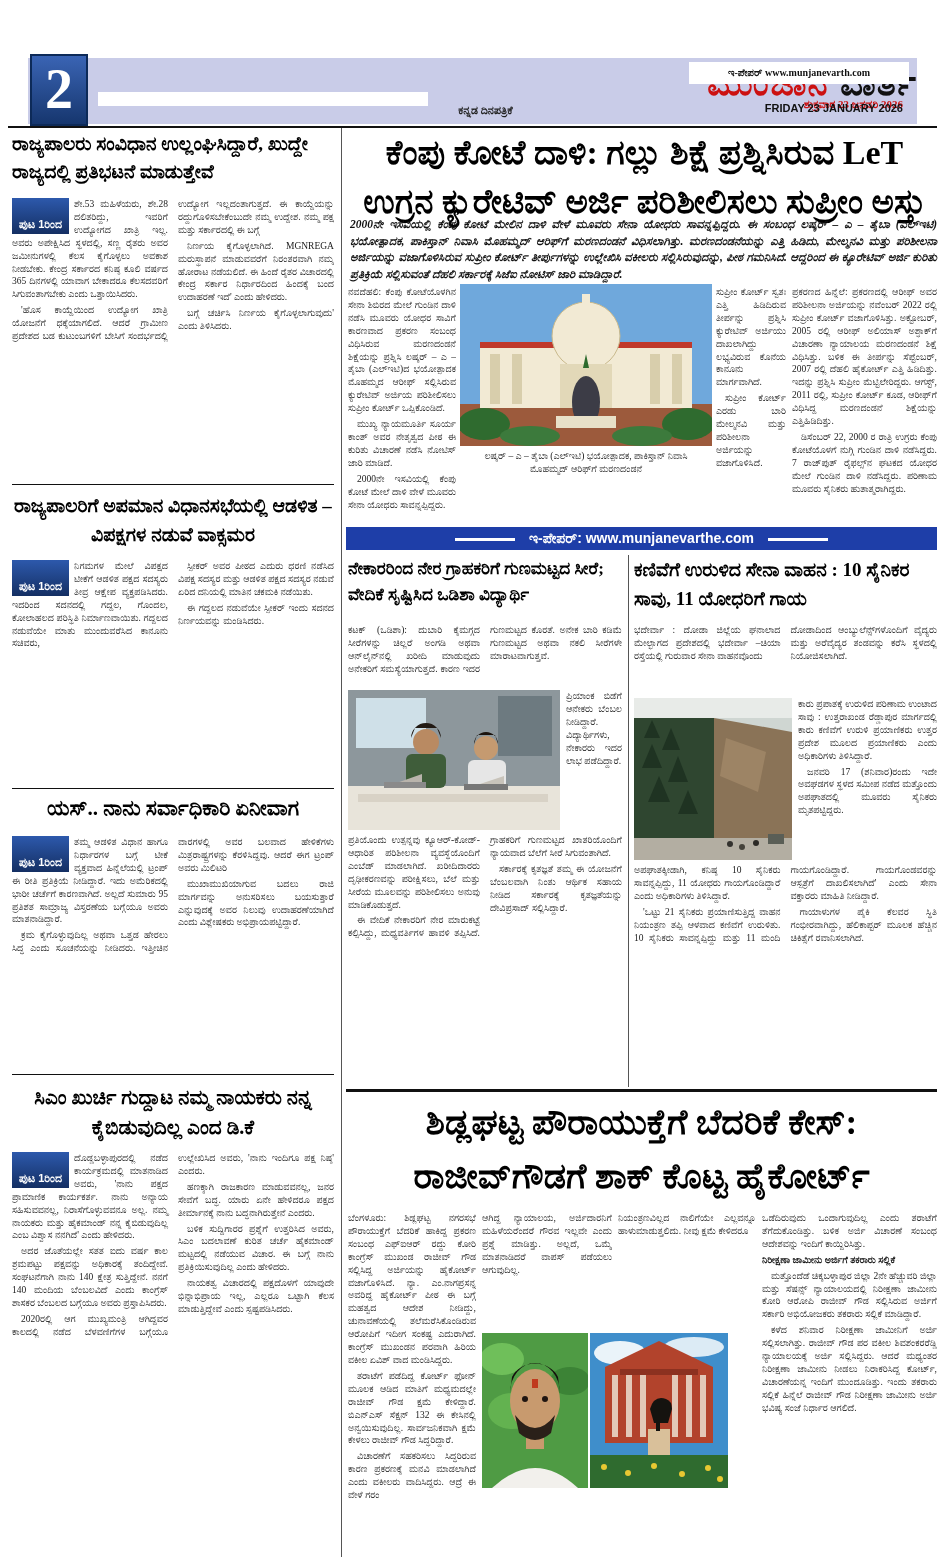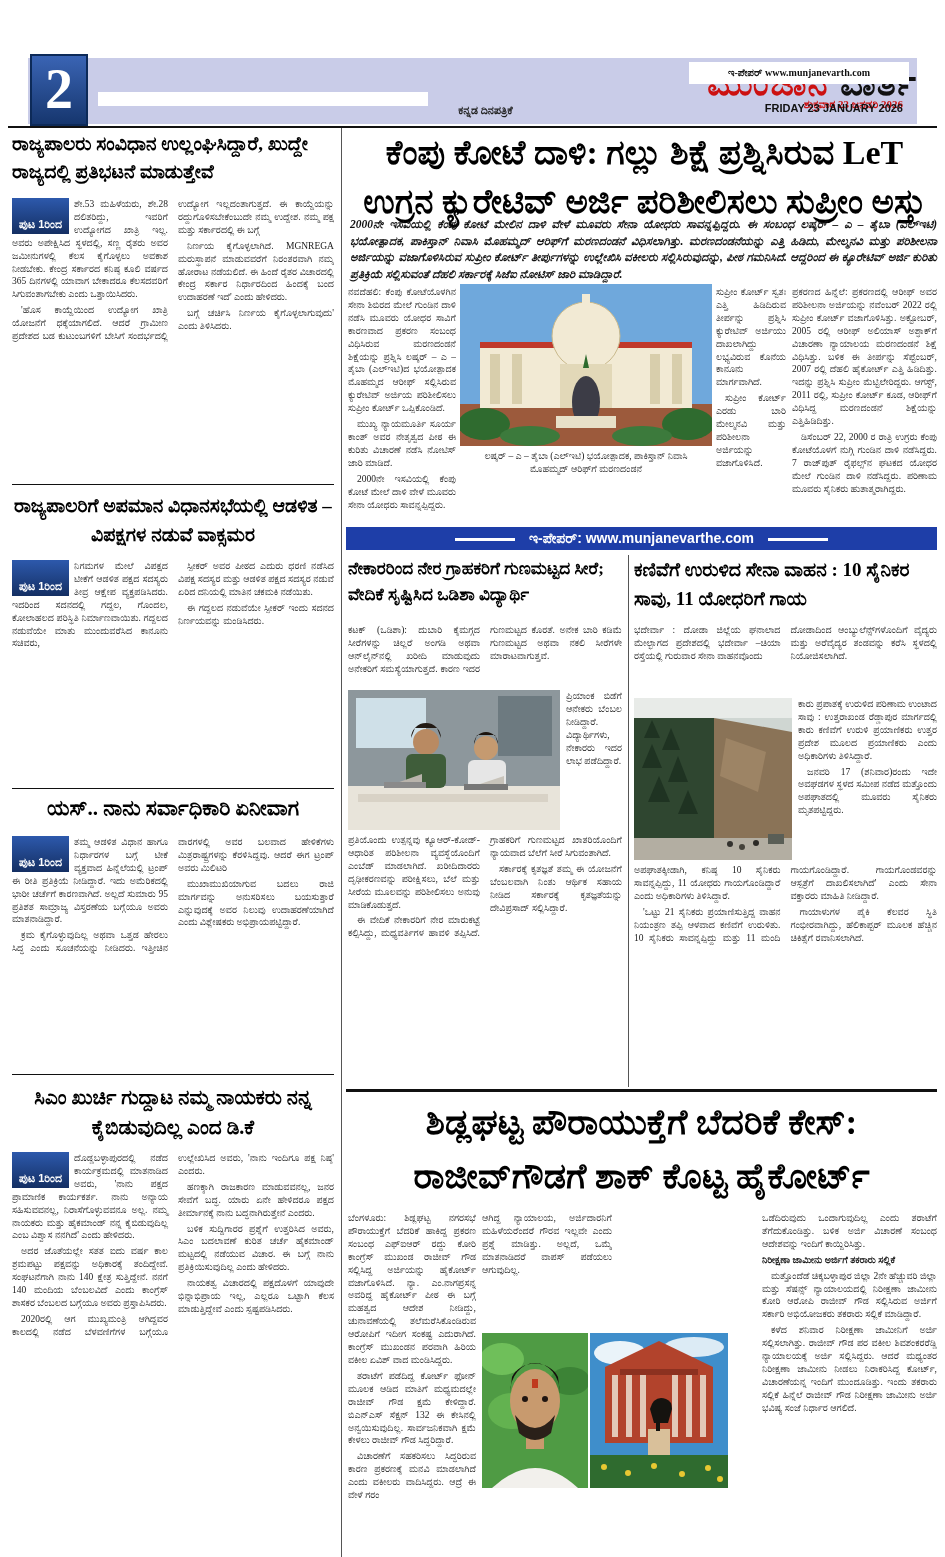--- a/index.html
+++ b/index.html
@@ -274,20 +274,23 @@
     <span>ಶಿಡ್ಲಘಟ್ಟ ಪೌರಾಯುಕ್ತೆಗೆ ಬೆದರಿಕೆ ಕೇಸ್:</span><br>
     <span>ರಾಜೀವ್‌ಗೌಡಗೆ ಶಾಕ್ ಕೊಟ್ಟ ಹೈಕೋರ್ಟ್</span>
   </div>
   <div id="bot-col1" class="body-text">
     <p class="noindent">ಬೆಂಗಳೂರು: ಶಿಡ್ಲಘಟ್ಟ ನಗರಸಭೆ ಪೌರಾಯುಕ್ತೆಗೆ ಬೆದರಿಕೆ ಹಾಕಿದ್ದ ಪ್ರಕರಣ ಸಂಬಂಧ ಎಫ್‌ಐಆರ್ ರದ್ದು ಕೋರಿ ಕಾಂಗ್ರೆಸ್ ಮುಖಂಡ ರಾಜೀವ್ ಗೌಡ ಸಲ್ಲಿಸಿದ್ದ ಅರ್ಜಿಯನ್ನು ಹೈಕೋರ್ಟ್ ವಜಾಗೊಳಿಸಿದೆ. ನ್ಯಾ. ಎಂ.ನಾಗಪ್ರಸನ್ನ ಅವರಿದ್ದ ಹೈಕೋರ್ಟ್ ಪೀಠ ಈ ಬಗ್ಗೆ ಮಹತ್ವದ ಆದೇಶ ನೀಡಿದ್ದು, ಚುನಾವಣೆಯಲ್ಲಿ ತಲೆಮರೆಸಿಕೊಂಡಿರುವ ಆರೋಪಿಗೆ ಇದೀಗ ಸಂಕಷ್ಟ ಎದುರಾಗಿದೆ. ಕಾಂಗ್ರೆಸ್ ಮುಖಂಡನ ಪರವಾಗಿ ಹಿರಿಯ ವಕೀಲ ಏವಿಶ್ ವಾದ ಮಂಡಿಸಿದ್ದರು.</p>
     <p>ತರಾಟೆಗೆ ಪಡೆದಿದ್ದ ಕೋರ್ಟ್ ಫೋನ್ ಮೂಲಕ ಆಡಿದ ಮಾತಿಗೆ ಮಧ್ಯಮದಲ್ಲೇ ರಾಜೀವ್ ಗೌಡ ಕ್ಷಮೆ ಕೇಳಿದ್ದಾರೆ. ಬಿಎನ್‌ಎಸ್ ಸೆಕ್ಷನ್ 132 ಈ ಕೇಸಿನಲ್ಲಿ ಅನ್ವಯಿಸುವುದಿಲ್ಲ. ಸಾರ್ವಜನಿಕವಾಗಿ ಕ್ಷಮೆ ಕೇಳಲು ರಾಜೀವ್ ಗೌಡ ಸಿದ್ಧರಿದ್ದಾರೆ.</p>
     <p>ವಿಚಾರಣೆಗೆ ಸಹಕರಿಸಲು ಸಿದ್ಧರಿರುವ ಕಾರಣ ಪ್ರಕರಣಕ್ಕೆ ಮನವಿ ಮಾಡಲಾಗಿದೆ ಎಂದು ವಕೀಲರು ವಾದಿಸಿದ್ದರು. ಆದ್ರೆ ಈ ವೇಳೆ ಗರಂ</p>
   </div>
   <div id="bot-col2" class="body-text">
     <p class="noindent">ಆಗಿದ್ದ ನ್ಯಾಯಾಲಯ, ಅರ್ಜಿದಾರನಿಗೆ ಮಹಿಳೆಯರೆಂದರೆ ಗೌರವ ಇಲ್ಲವೇ ಎಂದು ಪ್ರಶ್ನೆ ಮಾಡಿತ್ತು. ಅಲ್ಲದೆ, ಒಮ್ಮೆ ಮಾತನಾಡಿದರೆ ವಾಪಸ್ ಪಡೆಯಲು ಆಗುವುದಿಲ್ಲ.</p>
+  </div>
+  <div id="bot-col3" class="body-text">
+    <p class="noindent">ನಿಯಂತ್ರಣವಿಲ್ಲದ ನಾಲಿಗೆಯೇ ಎಲ್ಲವನ್ನೂ ಹಾಳುಮಾಡುತ್ತಲಿದು. ನೀವು ಕ್ಷಮೆ ಕೇಳಿದರೂ</p>
   </div>
   <div id="bot-col4" class="body-text">
     <p class="noindent">ಒಡೆದಿರುವುದು ಒಂದಾಗುವುದಿಲ್ಲ ಎಂದು ತರಾಟೆಗೆ ತೆಗೆದುಕೊಂಡಿತ್ತು. ಬಳಿಕ ಅರ್ಜಿ ವಿಚಾರಣೆ ಸಂಬಂಧ ಆದೇಶವನ್ನು ಇಂದಿಗೆ ಕಾಯ್ದಿರಿಸಿತ್ತು.</p>
     <p class="subhead">ನಿರೀಕ್ಷಣಾ ಜಾಮೀನು ಅರ್ಜಿಗೆ ತಕರಾರು ಸಲ್ಲಿಕೆ</p>
     <p>ಮತ್ತೊಂದೆಡೆ ಚಿಕ್ಕಬಳ್ಳಾಪುರ ಜಿಲ್ಲಾ 2ನೇ ಹೆಚ್ಚುವರಿ ಜಿಲ್ಲಾ ಮತ್ತು ಸೆಷನ್ಸ್ ನ್ಯಾಯಾಲಯದಲ್ಲಿ ನಿರೀಕ್ಷಣಾ ಜಾಮೀನು ಕೋರಿ ಆರೋಪಿ ರಾಜೀವ್ ಗೌಡ ಸಲ್ಲಿಸಿರುವ ಅರ್ಜಿಗೆ ಸರ್ಕಾರಿ ಅಭಿಯೋಜಕರು ತಕರಾರು ಸಲ್ಲಿಕೆ ಮಾಡಿದ್ದಾರೆ.</p>
     <p>ಕಳೆದ ಶನಿವಾರ ನಿರೀಕ್ಷಣಾ ಜಾಮೀನಿಗೆ ಅರ್ಜಿ ಸಲ್ಲಿಸಲಾಗಿತ್ತು. ರಾಜೀವ್ ಗೌಡ ಪರ ವಕೀಲ ಶಿವಶಂಕರರೆಡ್ಡಿ ನ್ಯಾಯಾಲಯಕ್ಕೆ ಅರ್ಜಿ ಸಲ್ಲಿಸಿದ್ದರು. ಆದರೆ ಮಧ್ಯಂತರ ನಿರೀಕ್ಷಣಾ ಜಾಮೀನು ನೀಡಲು ನಿರಾಕರಿಸಿದ್ದ ಕೋರ್ಟ್, ವಿಚಾರಣೆಯನ್ನ ಇಂದಿಗೆ ಮುಂದೂಡಿತ್ತು. ಇಂದು ತಕರಾರು ಸಲ್ಲಿಕೆ ಹಿನ್ನೆಲೆ ರಾಜೀವ್ ಗೌಡ ನಿರೀಕ್ಷಣಾ ಜಾಮೀನು ಅರ್ಜಿ ಭವಿಷ್ಯ ಸಂಜೆ ನಿರ್ಧಾರ ಆಗಲಿದೆ.</p>
   </div>
 
   <div id="bot-photo1">
     <svg width="106" height="155" viewBox="0 0 106 155" xmlns="http://www.w3.org/2000/svg">

